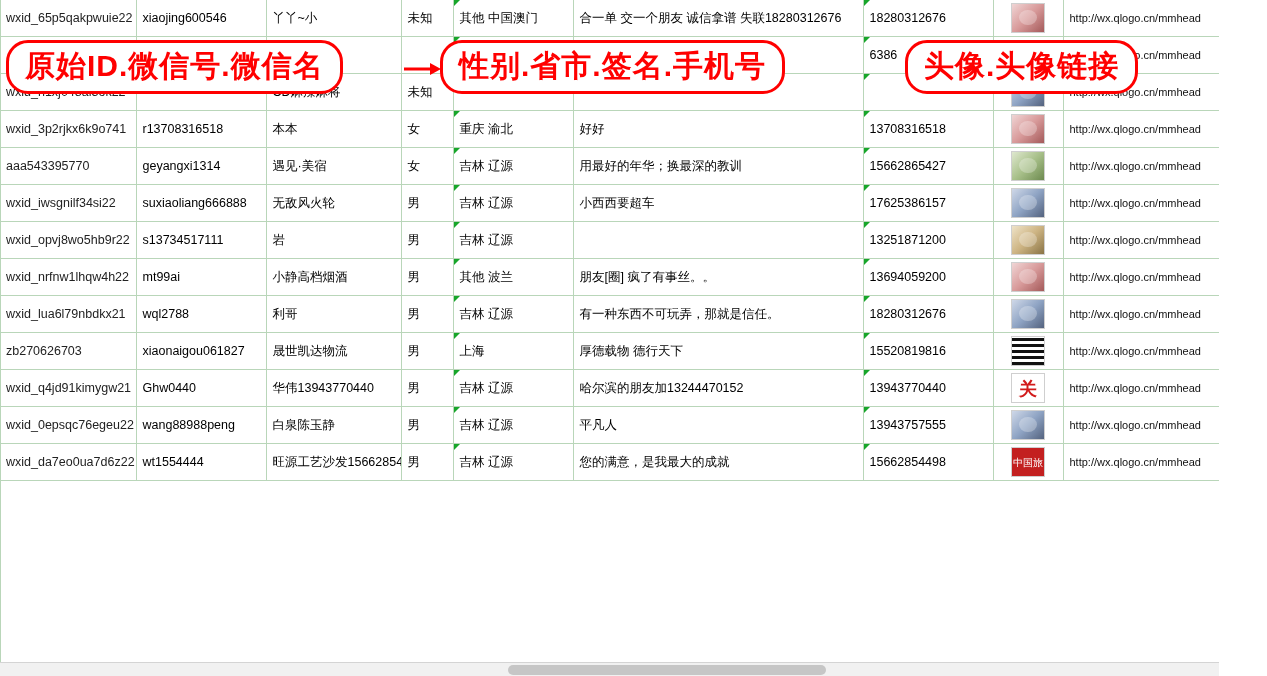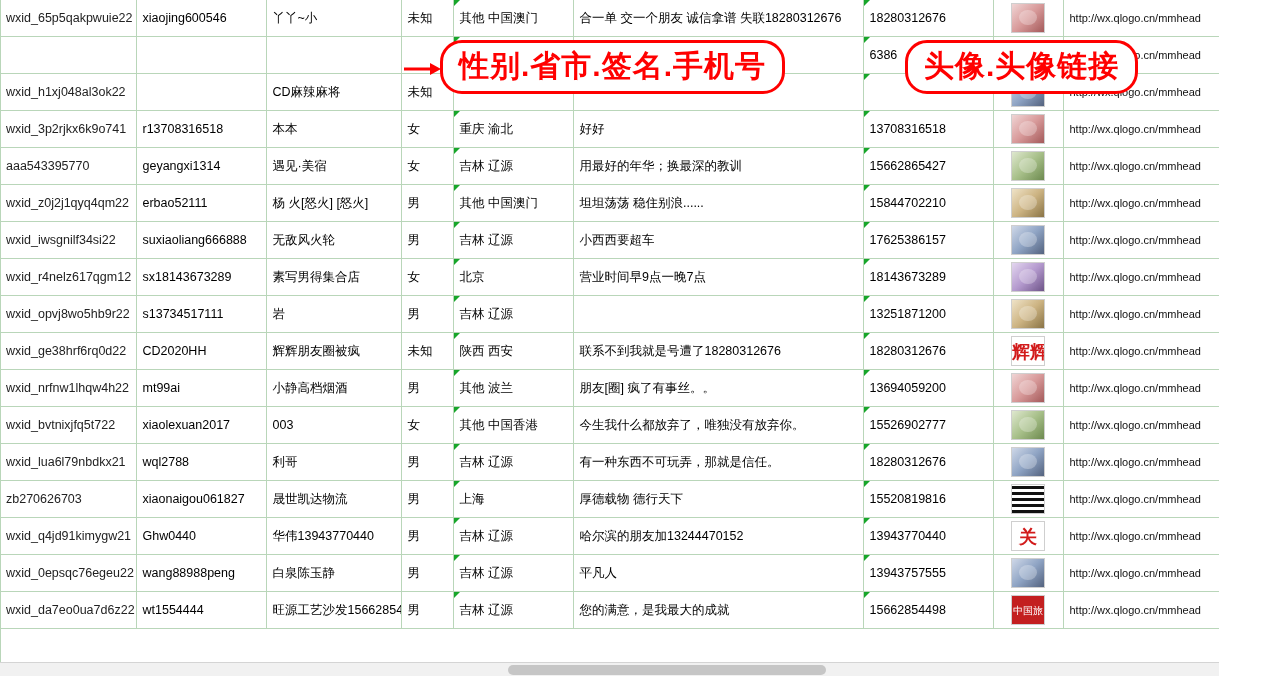--- a/index.html
+++ b/index.html
@@ -245,118 +245,66 @@
         <td class="sex-cell">女</td>
         <td class="flag">吉林 辽源</td>
         <td>用最好的年华；换最深的教训</td>
         <td class="flag">15662865427</td>
         <td class="avatar-cell">
             <span class="avatar v4"></span>
           </td>
         <td class="link-cell">http://wx.qlogo.cn/mmhead</td>
       </tr>
 
-      <tr>
-        <td class="id-cell">wxid_z0j2j1qyq4qm22</td>
-        <td>erbao52111</td>
-        <td>杨 火[怒火] [怒火]</td>
-        <td class="sex-cell">男</td>
-        <td class="flag">其他 中国澳门</td>
-        <td>坦坦荡荡 稳住别浪......</td>
-        <td class="flag">15844702210</td>
-        <td class="avatar-cell">
-            <span class="avatar v5"></span>
-          </td>
-        <td class="link-cell">http://wx.qlogo.cn/mmhead</td>
-      </tr>
 
       <tr>
         <td class="id-cell">wxid_iwsgnilf34si22</td>
         <td>suxiaoliang666888</td>
         <td>无敌风火轮</td>
         <td class="sex-cell">男</td>
         <td class="flag">吉林 辽源</td>
         <td>小西西要超车</td>
         <td class="flag">17625386157</td>
         <td class="avatar-cell">
             <span class="avatar v2"></span>
           </td>
         <td class="link-cell">http://wx.qlogo.cn/mmhead</td>
       </tr>
 
-      <tr>
-        <td class="id-cell">wxid_r4nelz617qgm12</td>
-        <td>sx18143673289</td>
-        <td>素写男得集合店</td>
-        <td class="sex-cell">女</td>
-        <td class="flag">北京</td>
-        <td>营业时间早9点一晚7点</td>
-        <td class="flag">18143673289</td>
-        <td class="avatar-cell">
-            <span class="avatar v6"></span>
-          </td>
-        <td class="link-cell">http://wx.qlogo.cn/mmhead</td>
-      </tr>
 
       <tr>
         <td class="id-cell">wxid_opvj8wo5hb9r22</td>
         <td>s13734517111</td>
         <td>岩</td>
         <td class="sex-cell">男</td>
         <td class="flag">吉林 辽源</td>
         <td></td>
         <td class="flag">13251871200</td>
         <td class="avatar-cell">
             <span class="avatar v5"></span>
           </td>
         <td class="link-cell">http://wx.qlogo.cn/mmhead</td>
       </tr>
 
-      <tr>
-        <td class="id-cell">wxid_ge38hrf6rq0d22</td>
-        <td>CD2020HH</td>
-        <td>辉辉朋友圈被疯</td>
-        <td class="sex-cell">未知</td>
-        <td class="flag">陕西 西安</td>
-        <td>联系不到我就是号遭了18280312676</td>
-        <td class="flag">18280312676</td>
-        <td class="avatar-cell">
-            <span class="avatar txt">辉辉</span>
-          </td>
-        <td class="link-cell">http://wx.qlogo.cn/mmhead</td>
-      </tr>
 
       <tr>
         <td class="id-cell">wxid_nrfnw1lhqw4h22</td>
         <td>mt99ai</td>
         <td>小静高档烟酒</td>
         <td class="sex-cell">男</td>
         <td class="flag">其他 波兰</td>
         <td>朋友[圈] 疯了有事丝。。</td>
         <td class="flag">13694059200</td>
         <td class="avatar-cell">
             <span class="avatar v3"></span>
           </td>
         <td class="link-cell">http://wx.qlogo.cn/mmhead</td>
       </tr>
 
 
-      <tr>
-        <td class="id-cell">wxid_bvtnixjfq5t722</td>
-        <td>xiaolexuan2017</td>
-        <td>003</td>
-        <td class="sex-cell">女</td>
-        <td class="flag">其他 中国香港</td>
-        <td>今生我什么都放弃了，唯独没有放弃你。</td>
-        <td class="flag">15526902777</td>
-        <td class="avatar-cell">
-            <span class="avatar v4"></span>
-          </td>
-        <td class="link-cell">http://wx.qlogo.cn/mmhead</td>
-      </tr>
 
       <tr>
         <td class="id-cell">wxid_lua6l79nbdkx21</td>
         <td>wql2788</td>
         <td>利哥</td>
         <td class="sex-cell">男</td>
         <td class="flag">吉林 辽源</td>
         <td>有一种东西不可玩弄，那就是信任。</td>
         <td class="flag">18280312676</td>
         <td class="avatar-cell">
@@ -418,20 +366,21 @@
         <td class="flag">15662854498</td>
         <td class="avatar-cell">
             <span class="avatar red">中国旅</span>
           </td>
         <td class="link-cell">http://wx.qlogo.cn/mmhead</td>
       </tr>
 
     </tbody>
   </table>
 
+  <div class="banner" id="banner-left">原始ID.微信号.微信名</div>
   <div class="banner-arrow" id="arrow-left">
     <svg width="38" height="14" viewBox="0 0 38 14">
       <path d="M0 7 L28 7" stroke="#ff0000" stroke-width="3" fill="none"></path>
       <path d="M26 1 L37 7 L26 13 Z" fill="#ff0000"></path>
     </svg>
   </div>
   <div class="banner" id="banner-mid">性别.省市.签名.手机号</div>
   <div class="banner" id="banner-right">头像.头像链接</div>
 
   <div class="hscroll">

